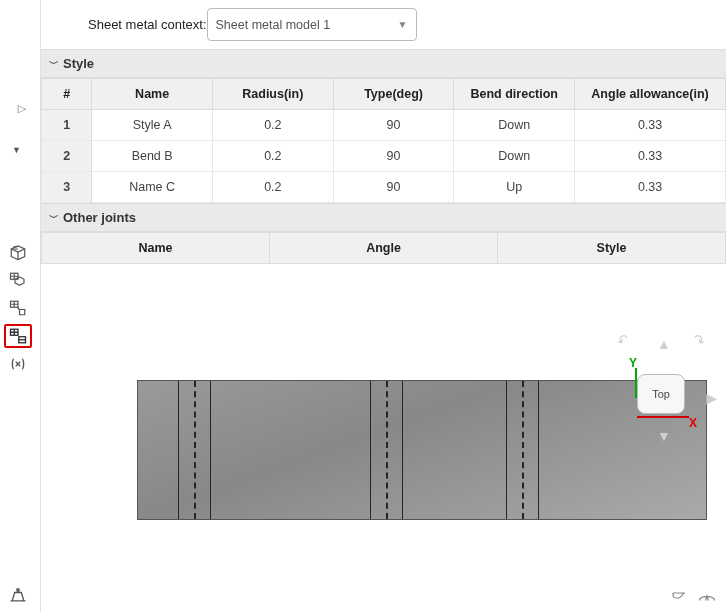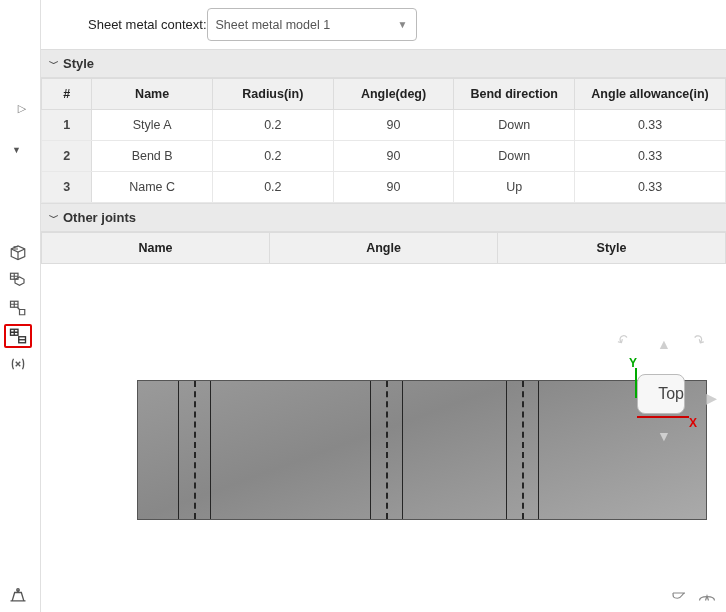--- a/index.html
+++ b/index.html
@@ -193,22 +193,22 @@
   .vc-arrow-up { left: 46px; top: 6px; }
   .vc-arrow-down { left: 46px; bottom: 6px; }
   .vc-arrow-right { right: -6px; top: 60px; }
   .view-cube {
     position:absolute;
     left: 26px; top: 44px;
     width: 48px; height: 40px;
     background: #f7f7f7;
     border: 1px solid #bbb;
     border-radius: 8px;
-    display:flex; align-items:center; justify-content:flex-end;
-    font-size: 16px;
+    display:flex; align-items:center; justify-content:center;
+    font-size: 11px;
     color: #444;
   }
   .axis-y {
     position:absolute;
     left: 18px; top: 26px;
     color: #0a0; font-size: 12px; font-weight: bold;
   }
   .axis-y-line {
     position:absolute;
     left: 24px; top: 38px;
@@ -314,21 +314,21 @@
         <col class="c2">
         <col class="c3">
         <col class="c4">
         <col class="c5">
       </colgroup>
     <thead>
       <tr>
         <th>#</th>
         <th>Name</th>
         <th>Radius(in)</th>
-        <th>Angle(deg)</th>
+        <th>Type(deg)</th>
         <th>Bend direction</th>
         <th>Angle allowance(in)</th>
       </tr>
     </thead>
     <tbody>
       <tr>
         <td class="num-col">1</td>
         <td>Style A</td>
         <td>0.2</td>
         <td>90</td>

